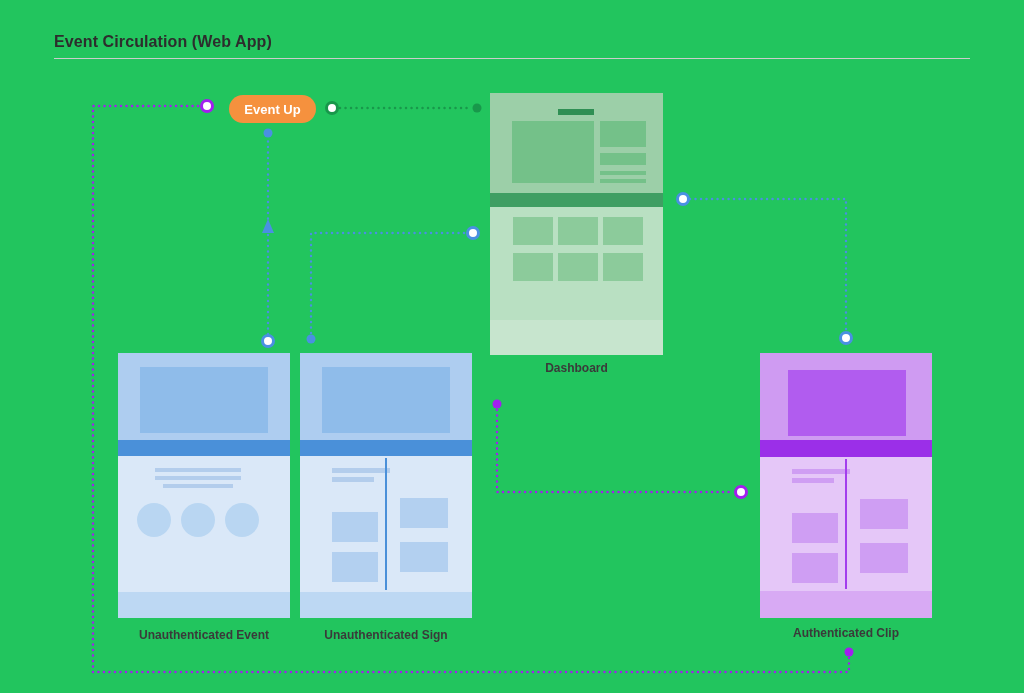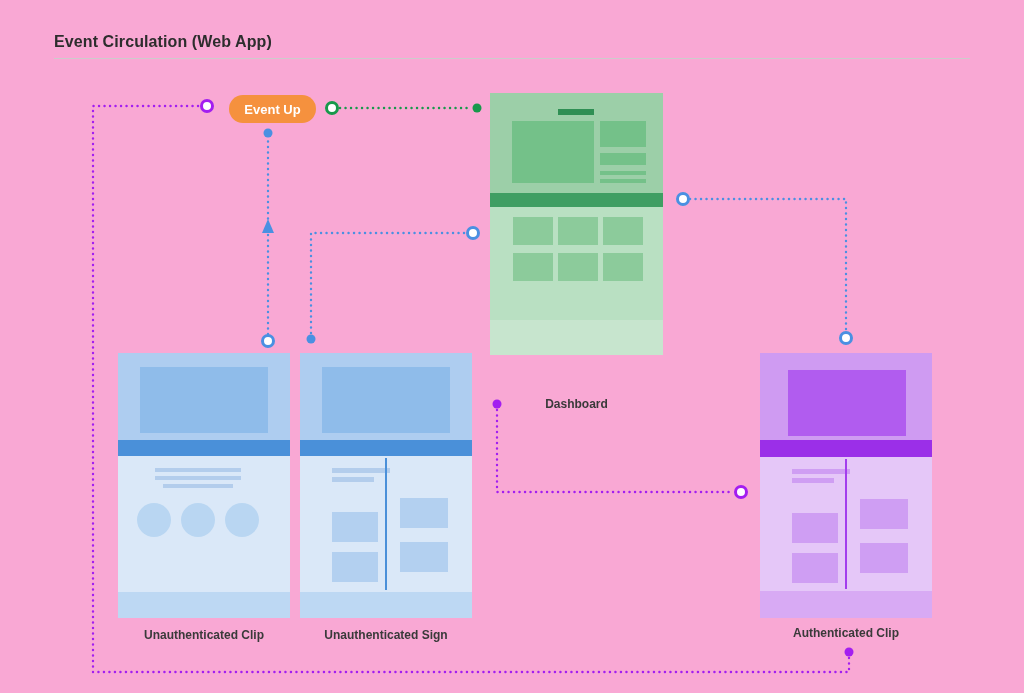--- a/index.html
+++ b/index.html
@@ -1,17 +1,17 @@
 <!DOCTYPE html>
 <html style="--accent-orange: #F5913E; --connector-blue: #4A90E2; --connector-green: #18984B; --connector-purple: #A31EF0; --frame-blue-band: #4A90D9; --frame-green-band: #3F9E63; --frame-purple-band: #9B2FE8;"><head>
 <meta charset="utf-8">
 <style>
   html,body{margin:0;padding:0;background:#ffffff;}
   body{font-family:"Liberation Sans","DejaVu Sans",sans-serif;}
-  .canvas{position:relative;width:1024px;height:693px;background:#f9a8d4;overflow:hidden;}
+  .canvas{position:relative;width:1024px;height:693px;background:#22c55e;overflow:hidden;}
 
   
   .page-title{position:absolute;left:54px;top:33px;font-size:16px;font-weight:600;color:#2d2d2d;letter-spacing:.1px;}
   .title-rule{position:absolute;left:54px;top:58px;width:916px;height:1px;background:#cccccc;}
 
   
   .btn-signup{position:absolute;left:229px;top:95px;width:87px;height:28px;border-radius:14px;
     background:var(--accent-orange,#F5913E);color:#ffffff;font-size:13px;font-weight:700;
     display:flex;align-items:center;justify-content:center;cursor:pointer;}
 
@@ -121,38 +121,38 @@
     <div class="mid">
       <div class="sq" style="left:23px;top:10px;"></div>
       <div class="sq" style="left:68px;top:10px;"></div>
       <div class="sq" style="left:113px;top:10px;"></div>
       <div class="sq" style="left:23px;top:46px;"></div>
       <div class="sq" style="left:68px;top:46px;"></div>
       <div class="sq" style="left:113px;top:46px;"></div>
     </div>
     <div class="bottom"></div>
   </div>
-  <div class="node-label" style="left:490px;top:361px;width:173px;margin-top:36px;">Dashboard</div>
+  <div class="node-label" style="left:490px;top:361px;width:173px;">Dashboard</div>
 
   <div class="frame f-blue" style="left:118px;top:353px;width:172px;height:265px;">
     <div class="top">
       <div class="hero"></div>
     </div>
     <div class="band"></div>
     <div class="mid">
       <div class="line" style="left:37px;top:12px;width:86px;"></div>
       <div class="line" style="left:37px;top:20px;width:86px;"></div>
       <div class="line" style="left:45px;top:28px;width:70px;"></div>
       <div class="circle" style="left:19px;"></div>
       <div class="circle" style="left:63px;"></div>
       <div class="circle" style="left:107px;"></div>
     </div>
     <div class="bottom"></div>
   </div>
-  <div class="node-label" style="left:118px;top:628px;width:172px;">Unauthenticated Clip</div>
+  <div class="node-label" style="left:118px;top:628px;width:172px;">Unauthenticated Event</div>
 
   <div class="frame f-blue" style="left:300px;top:353px;width:172px;height:265px;">
     <div class="top">
       <div class="hero"></div>
     </div>
     <div class="band"></div>
     <div class="mid">
       <div class="line" style="left:32px;top:12px;width:58px;height:5px;"></div>
       <div class="line" style="left:32px;top:21px;width:42px;height:5px;"></div>
       <div class="divider"></div>

